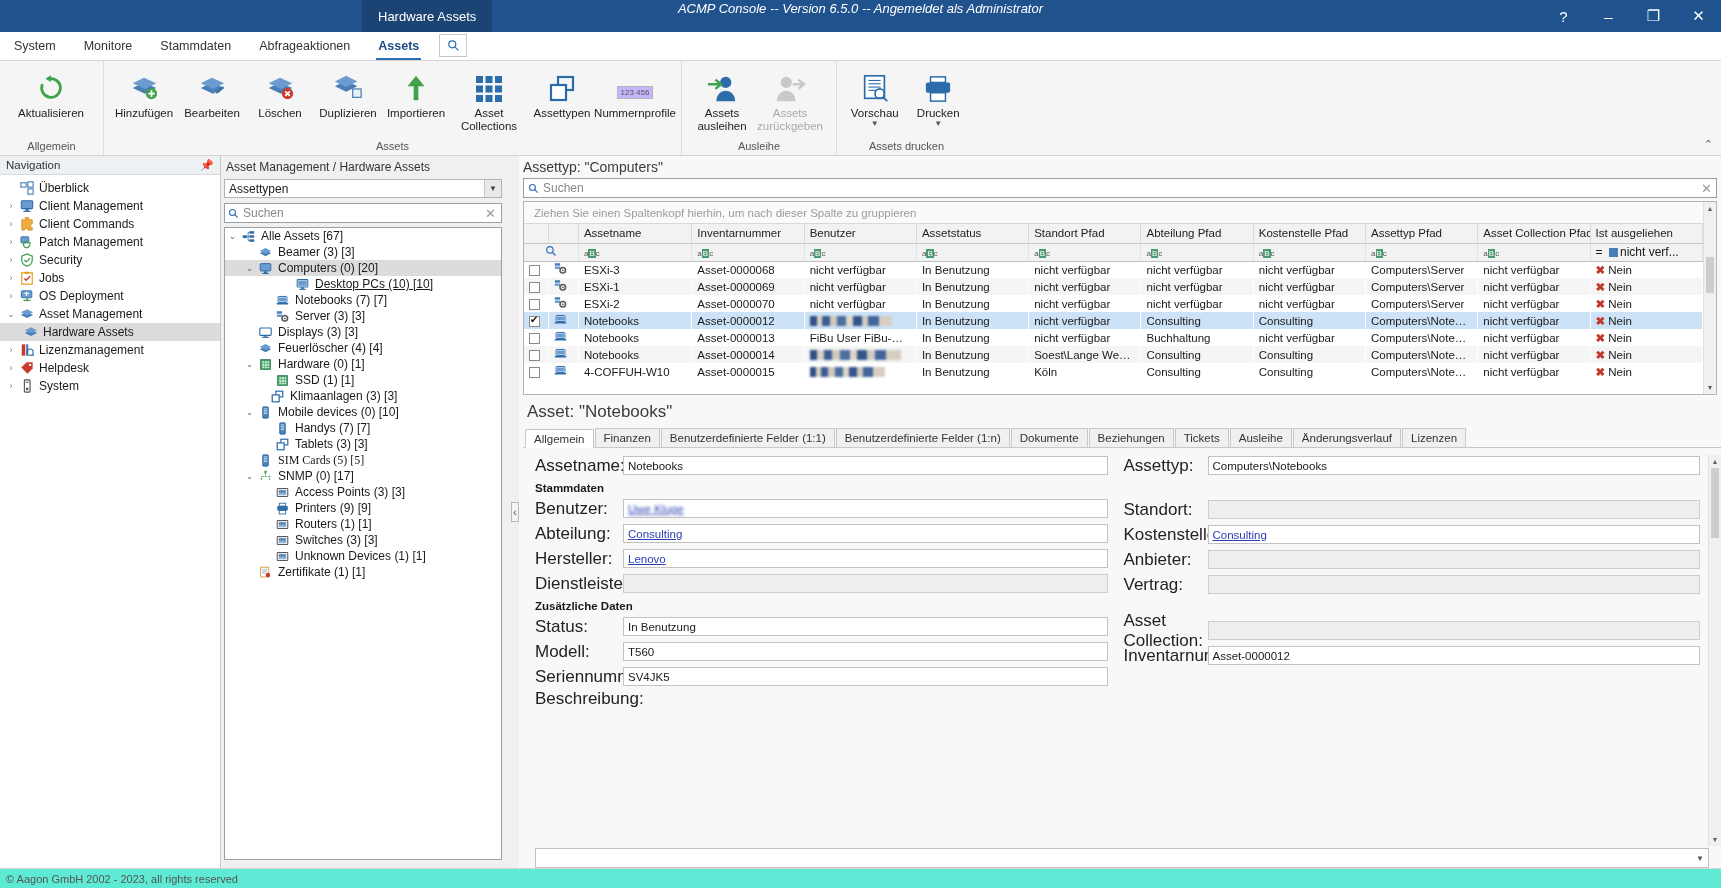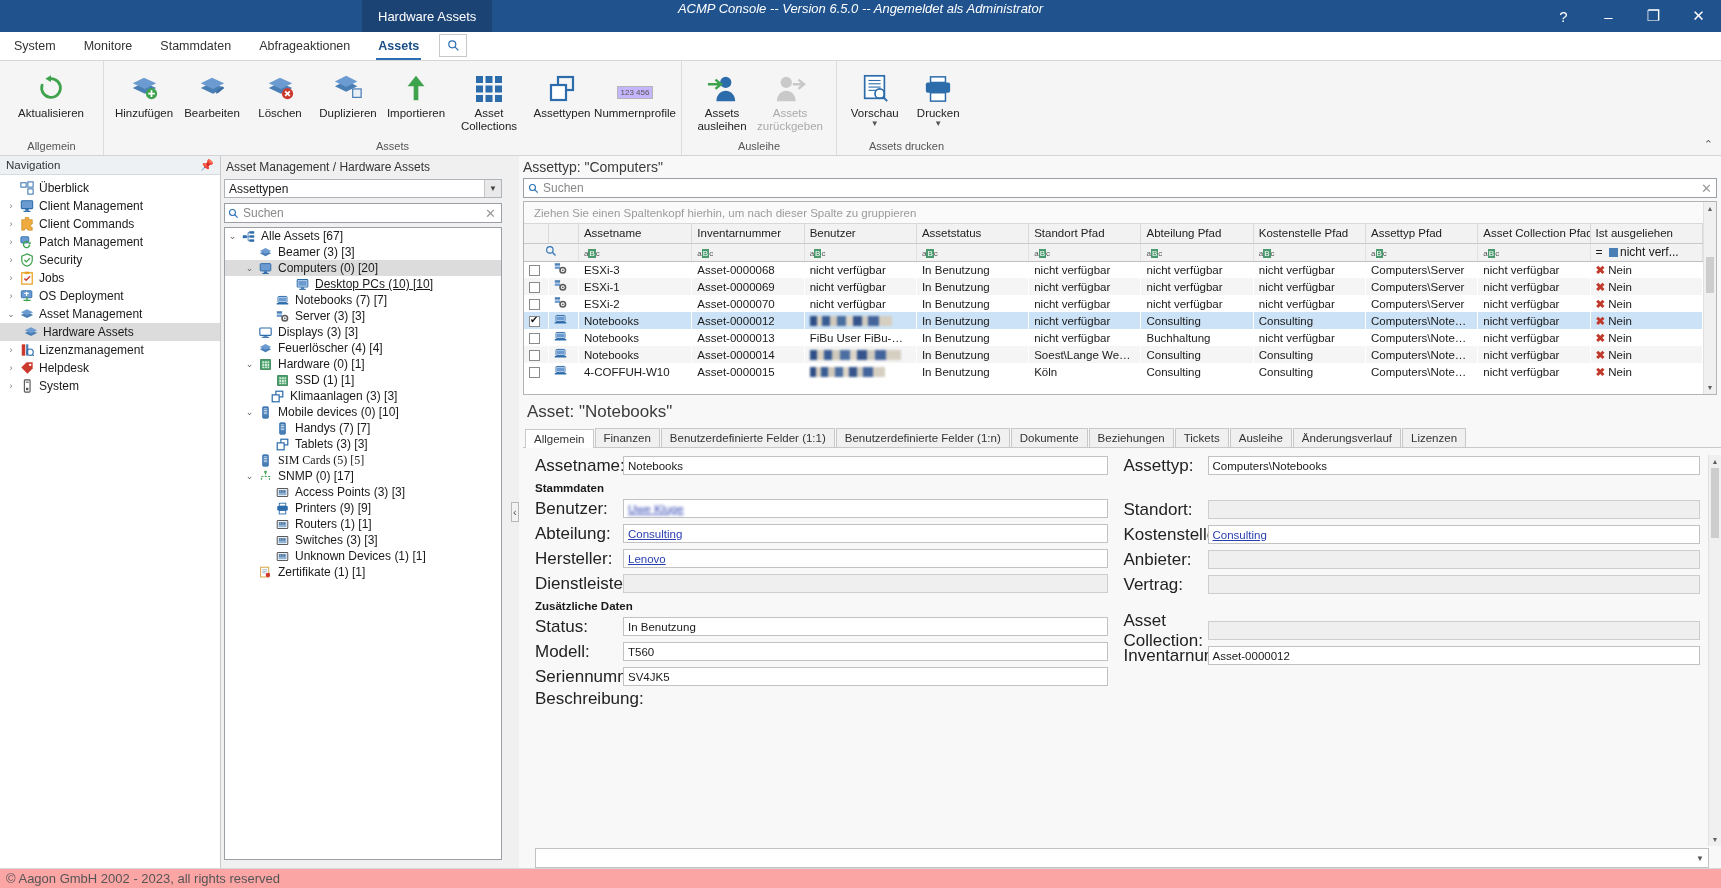--- a/index.html
+++ b/index.html
@@ -210,22 +210,22 @@
   .desc-caret { margin-left:auto; font-size:8px; color:#555; padding-right:4px; }
 
   
   .vsb { width:13px; background:#f0f0f0; border-left:1px solid #e0e0e0; display:flex; flex-direction:column; }
   .vsb .arw { height:13px; display:flex; align-items:center; justify-content:center; font-size:7px; color:#606060; background:#f0f0f0; }
   .vsb .thumb { background:#cdcdcd; margin:0 2px; }
   .vsb .track { flex:1; }
 
   
   .status {
-    height:20px; flex:0 0 20px; background:#fca5a5; border-top:1px solid #d8d8d8;
-    display:flex; align-items:center; padding-left:6px; font-size:13px; color:#555;
+    height:20px; flex:0 0 20px; background:#5eead4; border-top:1px solid #d8d8d8;
+    display:flex; align-items:center; padding-left:6px; font-size:11px; color:#555;
   }
 </style>
 </head>
 <body>
 
 <div class="app">
 
   <div class="titlebar">
     <div class="title-center">ACMP Console -- Version 6.5.0 -- Angemeldet als Administrator</div>
     <div class="title-tab">Hardware Assets</div>

